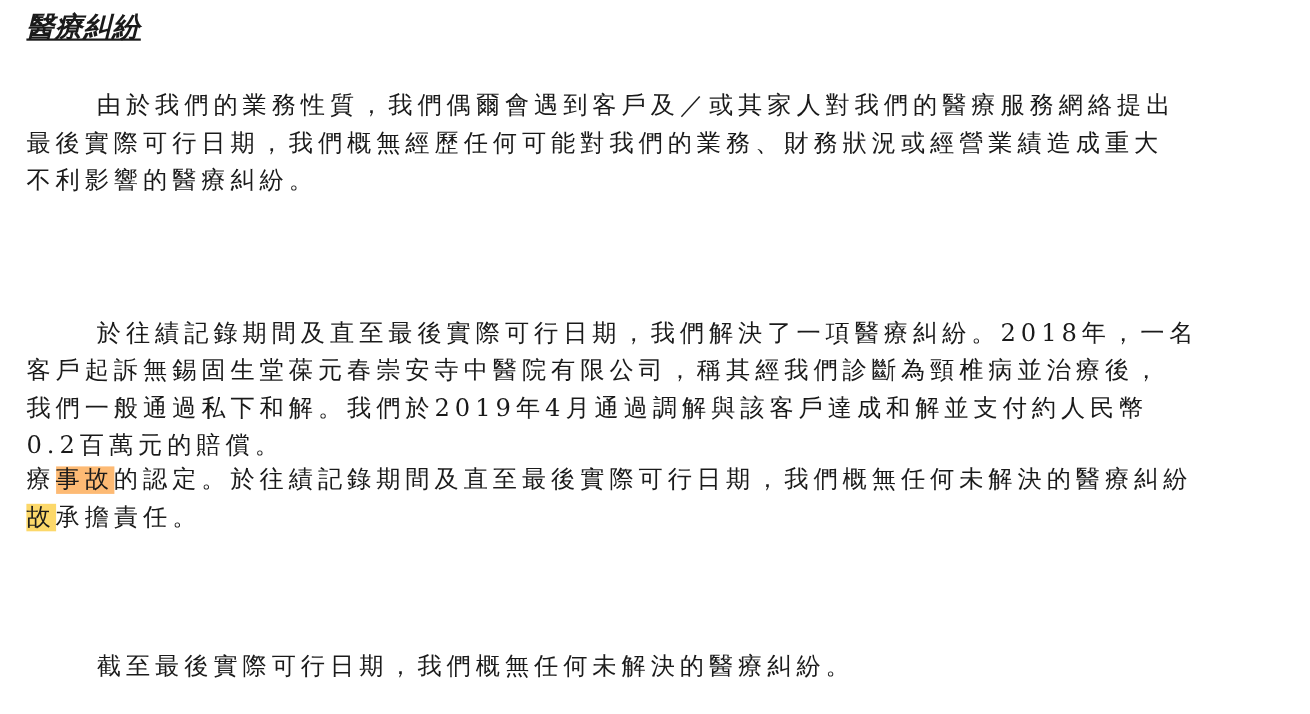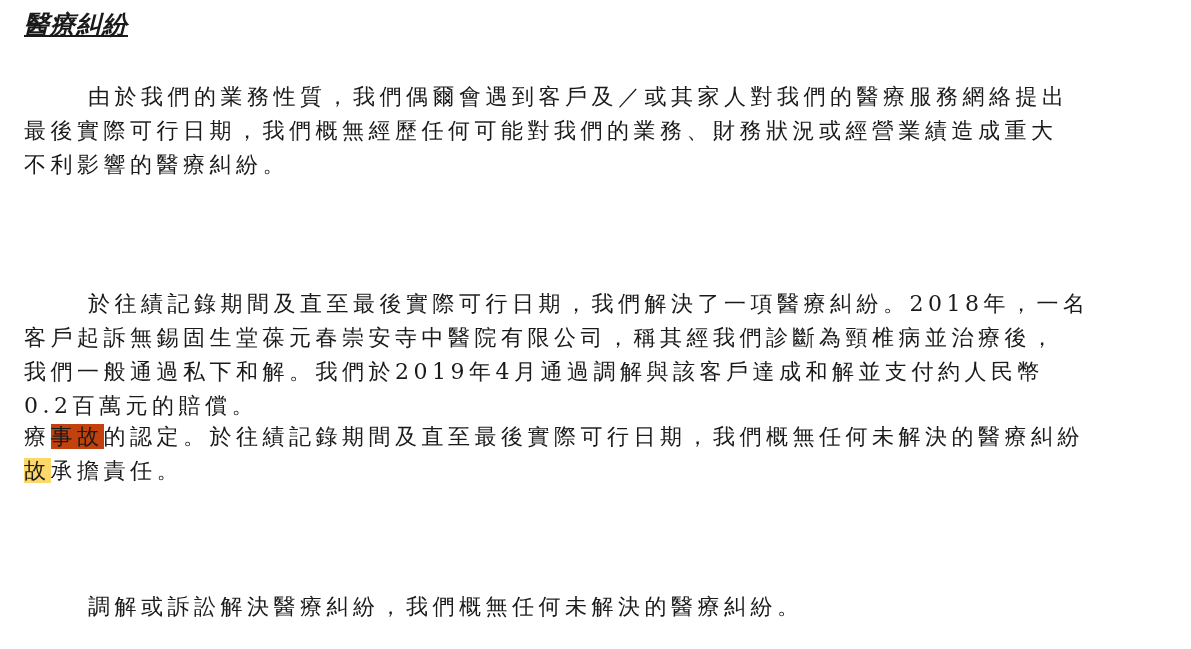--- a/index.html
+++ b/index.html
@@ -74,21 +74,21 @@
   </div>
 
   <div class="para" id="p2">
     <span class="line"><span class="indent"></span><span>於往績記錄期間及直至最後實際可行日期，我們解決了一項醫療糾紛。2018年，一名</span></span>
     <span class="line">客戶起訴無錫固生堂葆元春崇安寺中醫院有限公司，稱其經我們診斷為頸椎病並治療後，</span>
     <span class="line">我們一般通過私下和解。我們於2019年4月通過調解與該客戶達成和解並支付約人民幣</span>
     <span class="line">0.2百萬元的賠償。</span>
   </div>
 
   <div class="para" id="p3">
-    <span class="line"><span>療</span><span class="hl" style="background: #c2410c;">事故</span><span>的認定。於往績記錄期間及直至最後實際可行日期，我們概無任何未解決的醫療糾紛</span></span>
+    <span class="line"><span>療</span><span class="hl" style="background: #fdba74;">事故</span><span>的認定。於往績記錄期間及直至最後實際可行日期，我們概無任何未解決的醫療糾紛</span></span>
     <span class="line"><span></span><span class="hl" style="background: rgb(252, 216, 106);">故</span><span>承擔責任。</span></span>
   </div>
 
   <div class="para" id="p4">
-    <span class="line"><span class="indent"></span><span>調解或訴訟解決醫療糾紛，我們概無任何未解決的醫療糾紛。</span></span>
+    <span class="line"><span class="indent"></span><span>截至最後實際可行日期，我們概無任何未解決的醫療糾紛。</span></span>
   </div>
 
 </div>
 
 </body></html>

